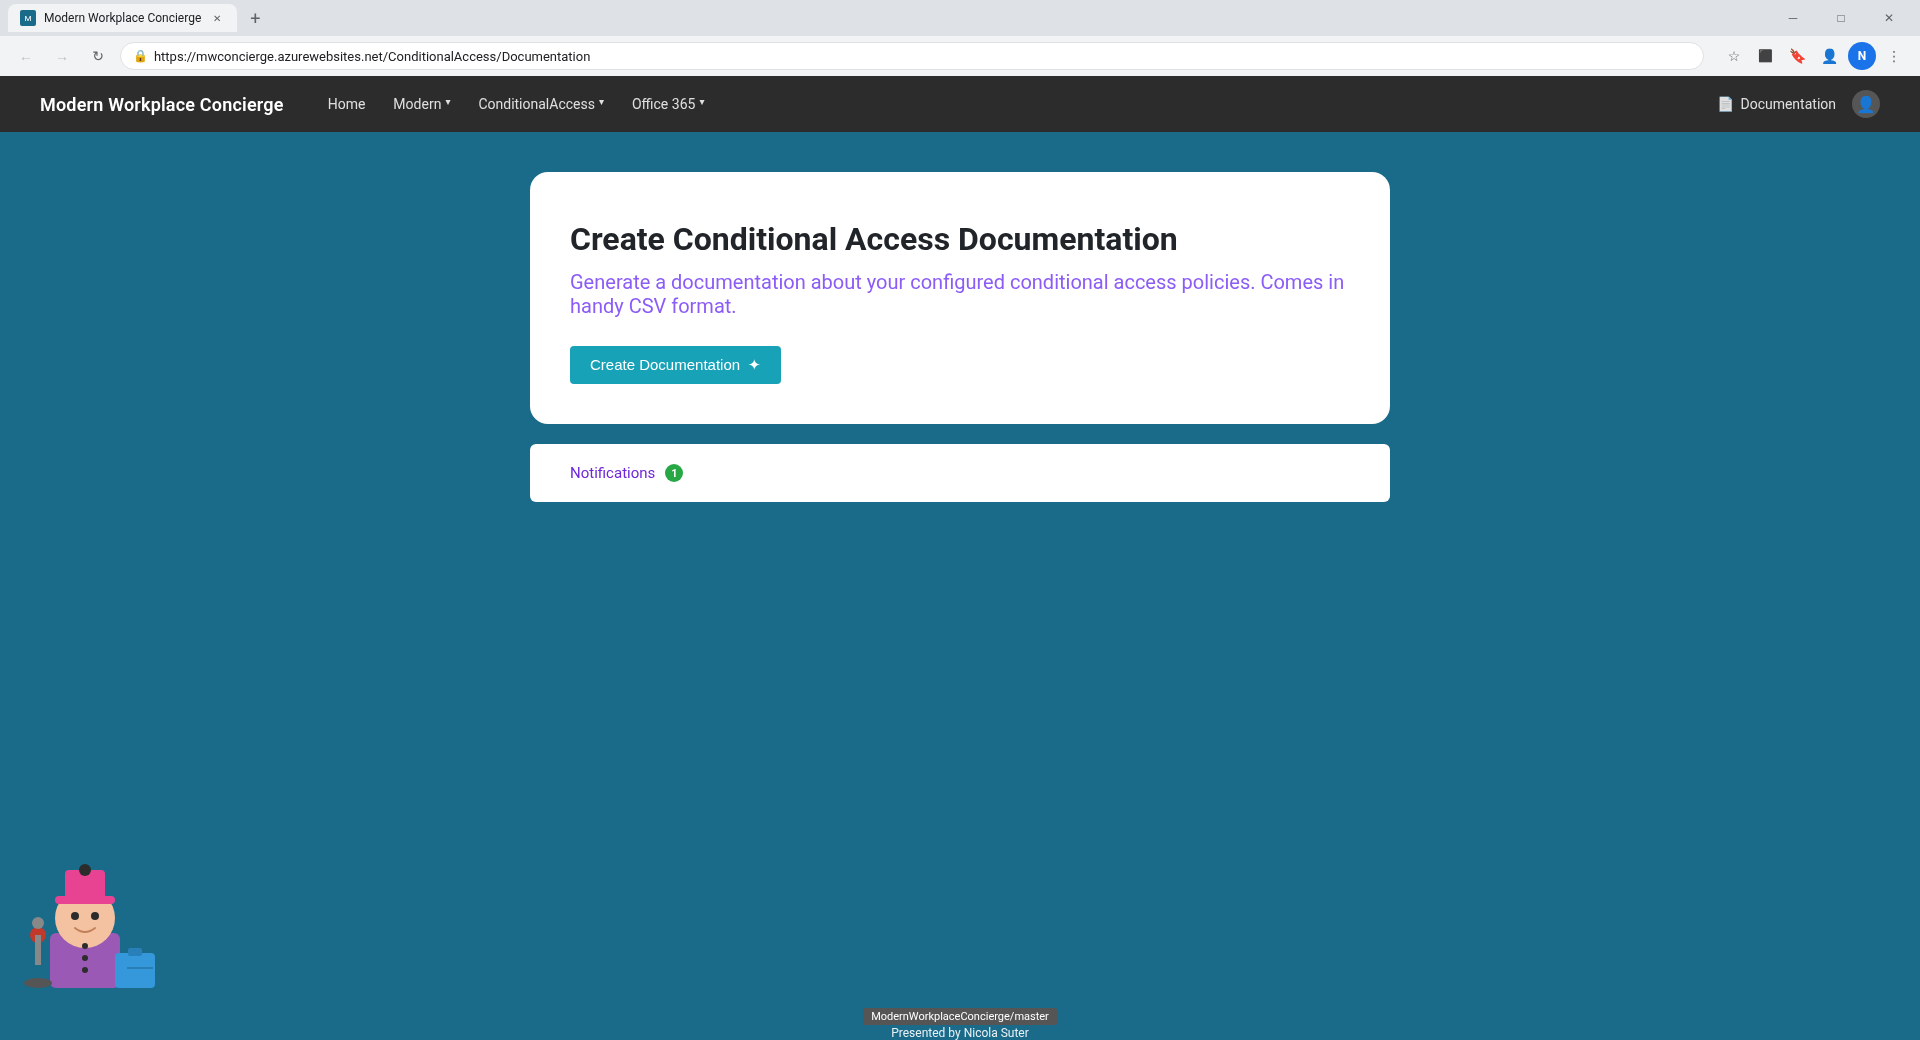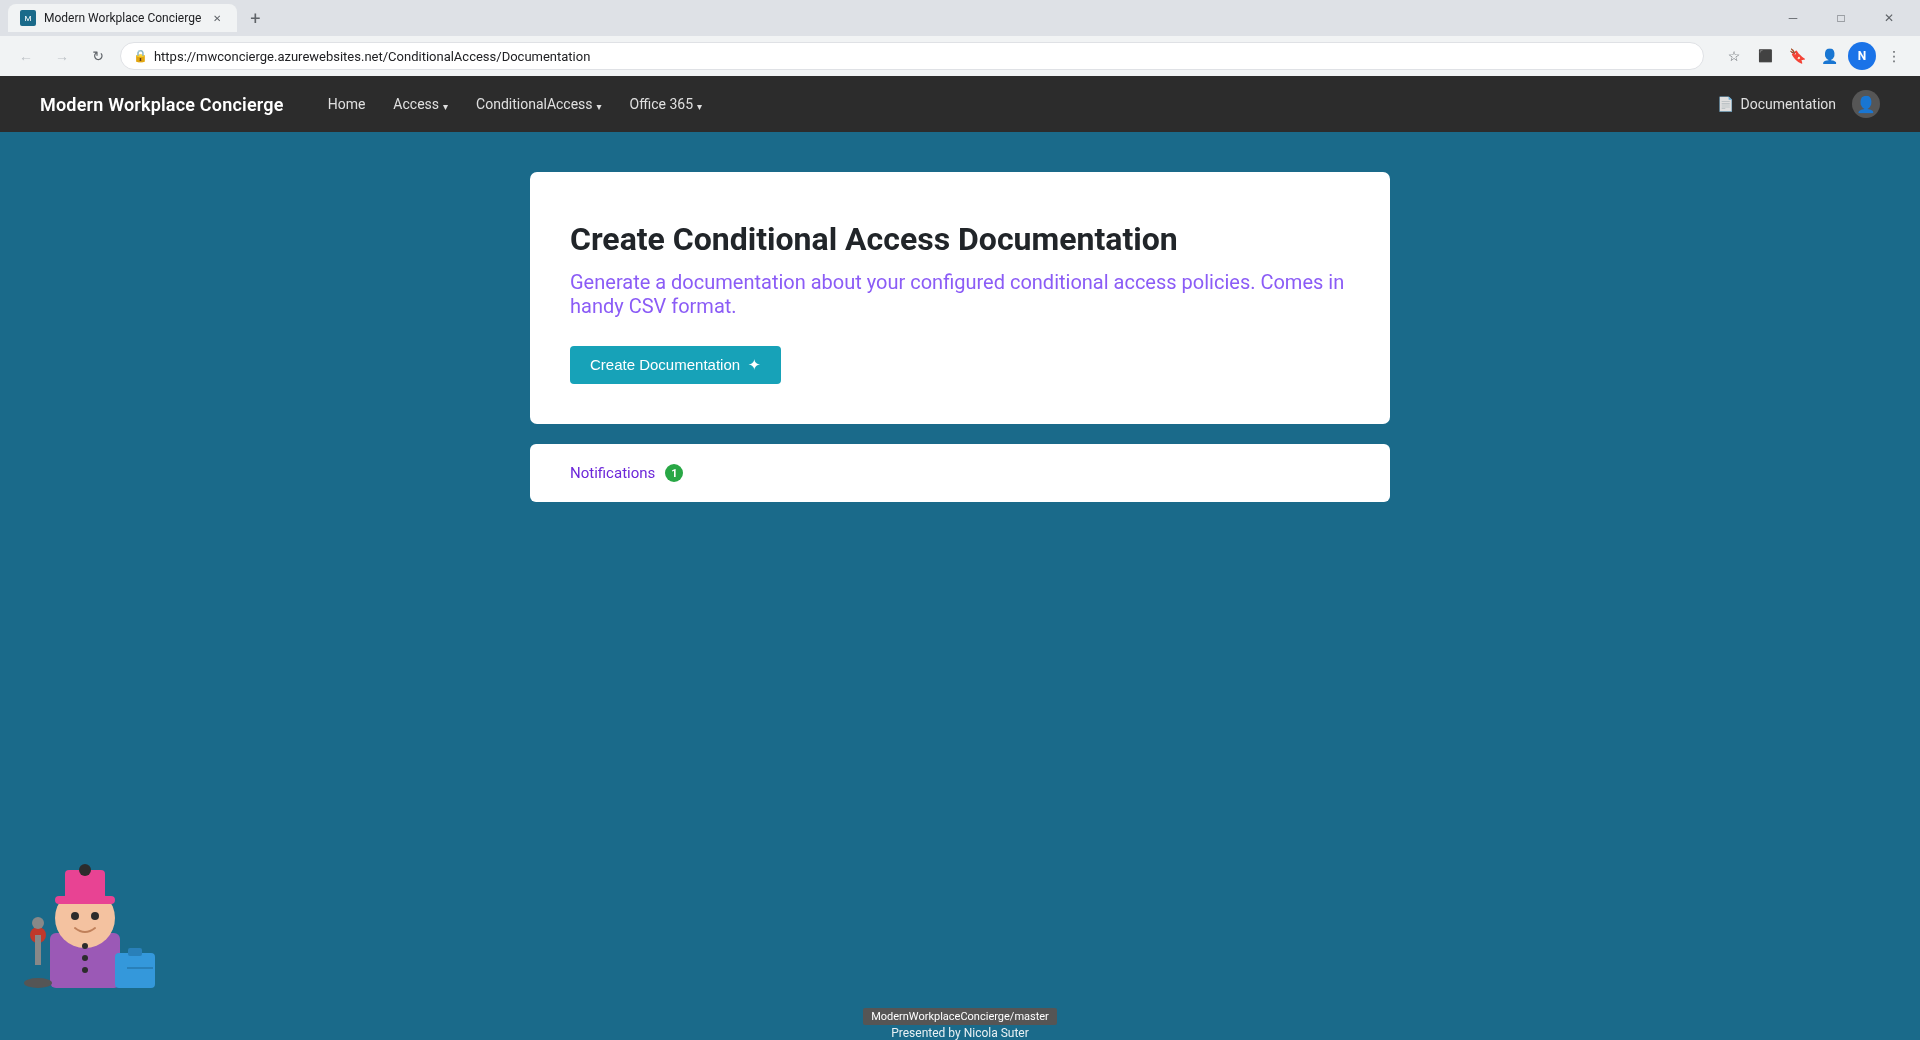--- a/index.html
+++ b/index.html
@@ -144,21 +144,21 @@
       align-items: center;
       gap: 4px;
     }
     .nav-link {
       color: rgba(255,255,255,0.85);
       font-size: 14px;
       padding: 6px 12px;
       cursor: pointer;
       border-radius: 4px;
       display: flex;
-      align-items: flex-end;
+      align-items: flex-start;
       gap: 4px;
     }
     .nav-caret { font-size: 10px; }
     .nav-right {
       margin-left: auto;
       display: flex;
       align-items: center;
       gap: 16px;
     }
     .nav-doc-link {
@@ -185,21 +185,21 @@
       background: #1a6a8a;
       flex: 1;
       display: flex;
       flex-direction: column;
       align-items: center;
       padding: 40px 0;
       min-height: calc(1040px - 36px - 40px - 56px - 32px);
     }
     .content-card {
       background: white;
-      border-radius: 7px;
+      border-radius: 18px;
       width: 860px;
       padding: 48px 40px 40px 40px;
       margin-bottom: 20px;
     }
     .card-title {
       font-size: 32px;
       font-weight: 700;
       color: #212529;
       margin-bottom: 12px;
     }
@@ -328,21 +328,21 @@
     </div>
   </div>
 
   <nav class="app-navbar">
     <span class="app-brand">Modern Workplace Concierge</span>
     <div class="nav-links">
       <div class="nav-link">
         <span>Home</span>
       </div>
       <div class="nav-link">
-        <span>Access</span>
+        <span>Modern</span>
         <span class="nav-caret">▾</span>
       </div>
       <div class="nav-link">
         <span>ConditionalAccess</span>
         <span class="nav-caret">▾</span>
       </div>
       <div class="nav-link">
         <span>Office 365</span>
         <span class="nav-caret">▾</span>
       </div>

